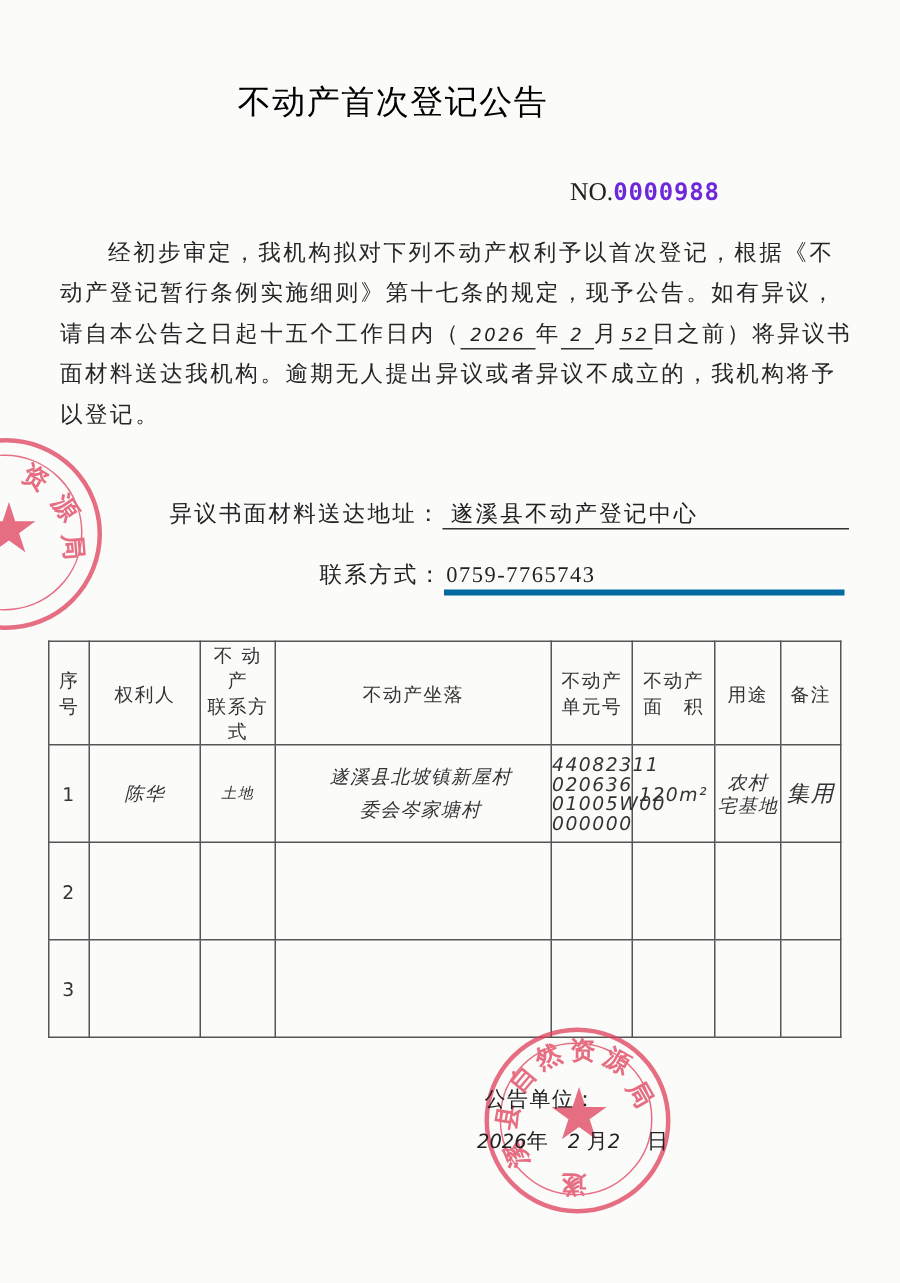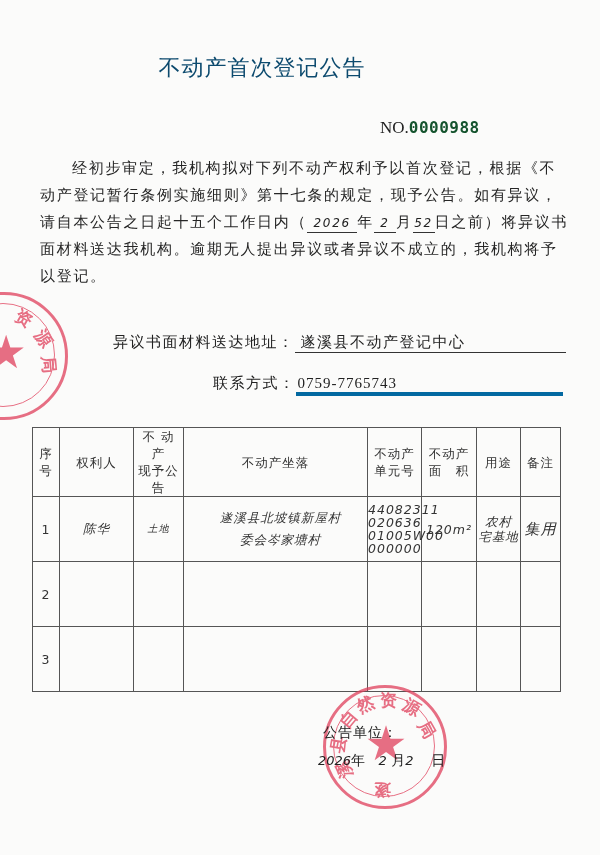--- a/index.html
+++ b/index.html
@@ -6,24 +6,24 @@
     body {
       width: 600px; height: 855px; position: relative; overflow: hidden;
       background: #fbfbfa;
       font-family: "DejaVu Serif", "Liberation Serif", serif;
       color: #222;
     }
     .abs { position: absolute; }
     .title {
       left: 0; width: 524px; top: 53px; text-align: center;
       font-family: "DejaVu Sans", "Liberation Sans", sans-serif;
-      font-size: 22px; letter-spacing: 1px; color: #0c4a6e;
+      font-size: 22px; letter-spacing: 1px; color: #000000;
     }
     .serial { left: 380px; top: 118px; font-size: 17px; font-family: "Liberation Serif", serif; color:#222; }
-    .serial .num { color: #14532d; font-family: "DejaVu Sans Mono", monospace; font-weight: bold; font-size: 16px; letter-spacing: 0.5px; }
+    .serial .num { color: #6d28d9; font-family: "DejaVu Sans Mono", monospace; font-weight: bold; font-size: 16px; letter-spacing: 0.5px; }
     .para {
       left: 40px; width: 530px; top: 155px;
       font-size: 15px; line-height: 27px; letter-spacing: 1.7px; color:#262626;
     }
     .para .indent { display:inline-block; width: 32px; }
     .hand { font-family: "DejaVu Sans", sans-serif; font-style: italic; font-size: 12px; color:#222; }
     .uline { display:inline-block; border-bottom: 1px solid #333; text-align:center; line-height: 18px; }
     .addr-row { top: 333px; left: 113px; font-size: 15px; letter-spacing: 1.5px; }
     .addr-val { display:inline-block; width: 265px; border-bottom: 1px solid #333; padding-left: 6px; }
     .phone-row { top: 374px; left: 213px; font-size: 15px; letter-spacing: 1.5px; }
@@ -96,21 +96,21 @@
       <col style="width:55px">
       <col style="width:44px">
       <col style="width:40px">
   </colgroup>
   <tbody>
       <tr>
     <th>序号</th>
     <th>权利人</th>
     <th>
           <div>不 动 产</div>
-          <div>现予公告</div>
+          <div>联系方式</div>
         </th>
     <th>不动产坐落</th>
     <th>
           <div>不动产</div>
           <div>单元号</div>
         </th>
     <th>
           <div>不动产</div>
           <div>面　积</div>
         </th>

